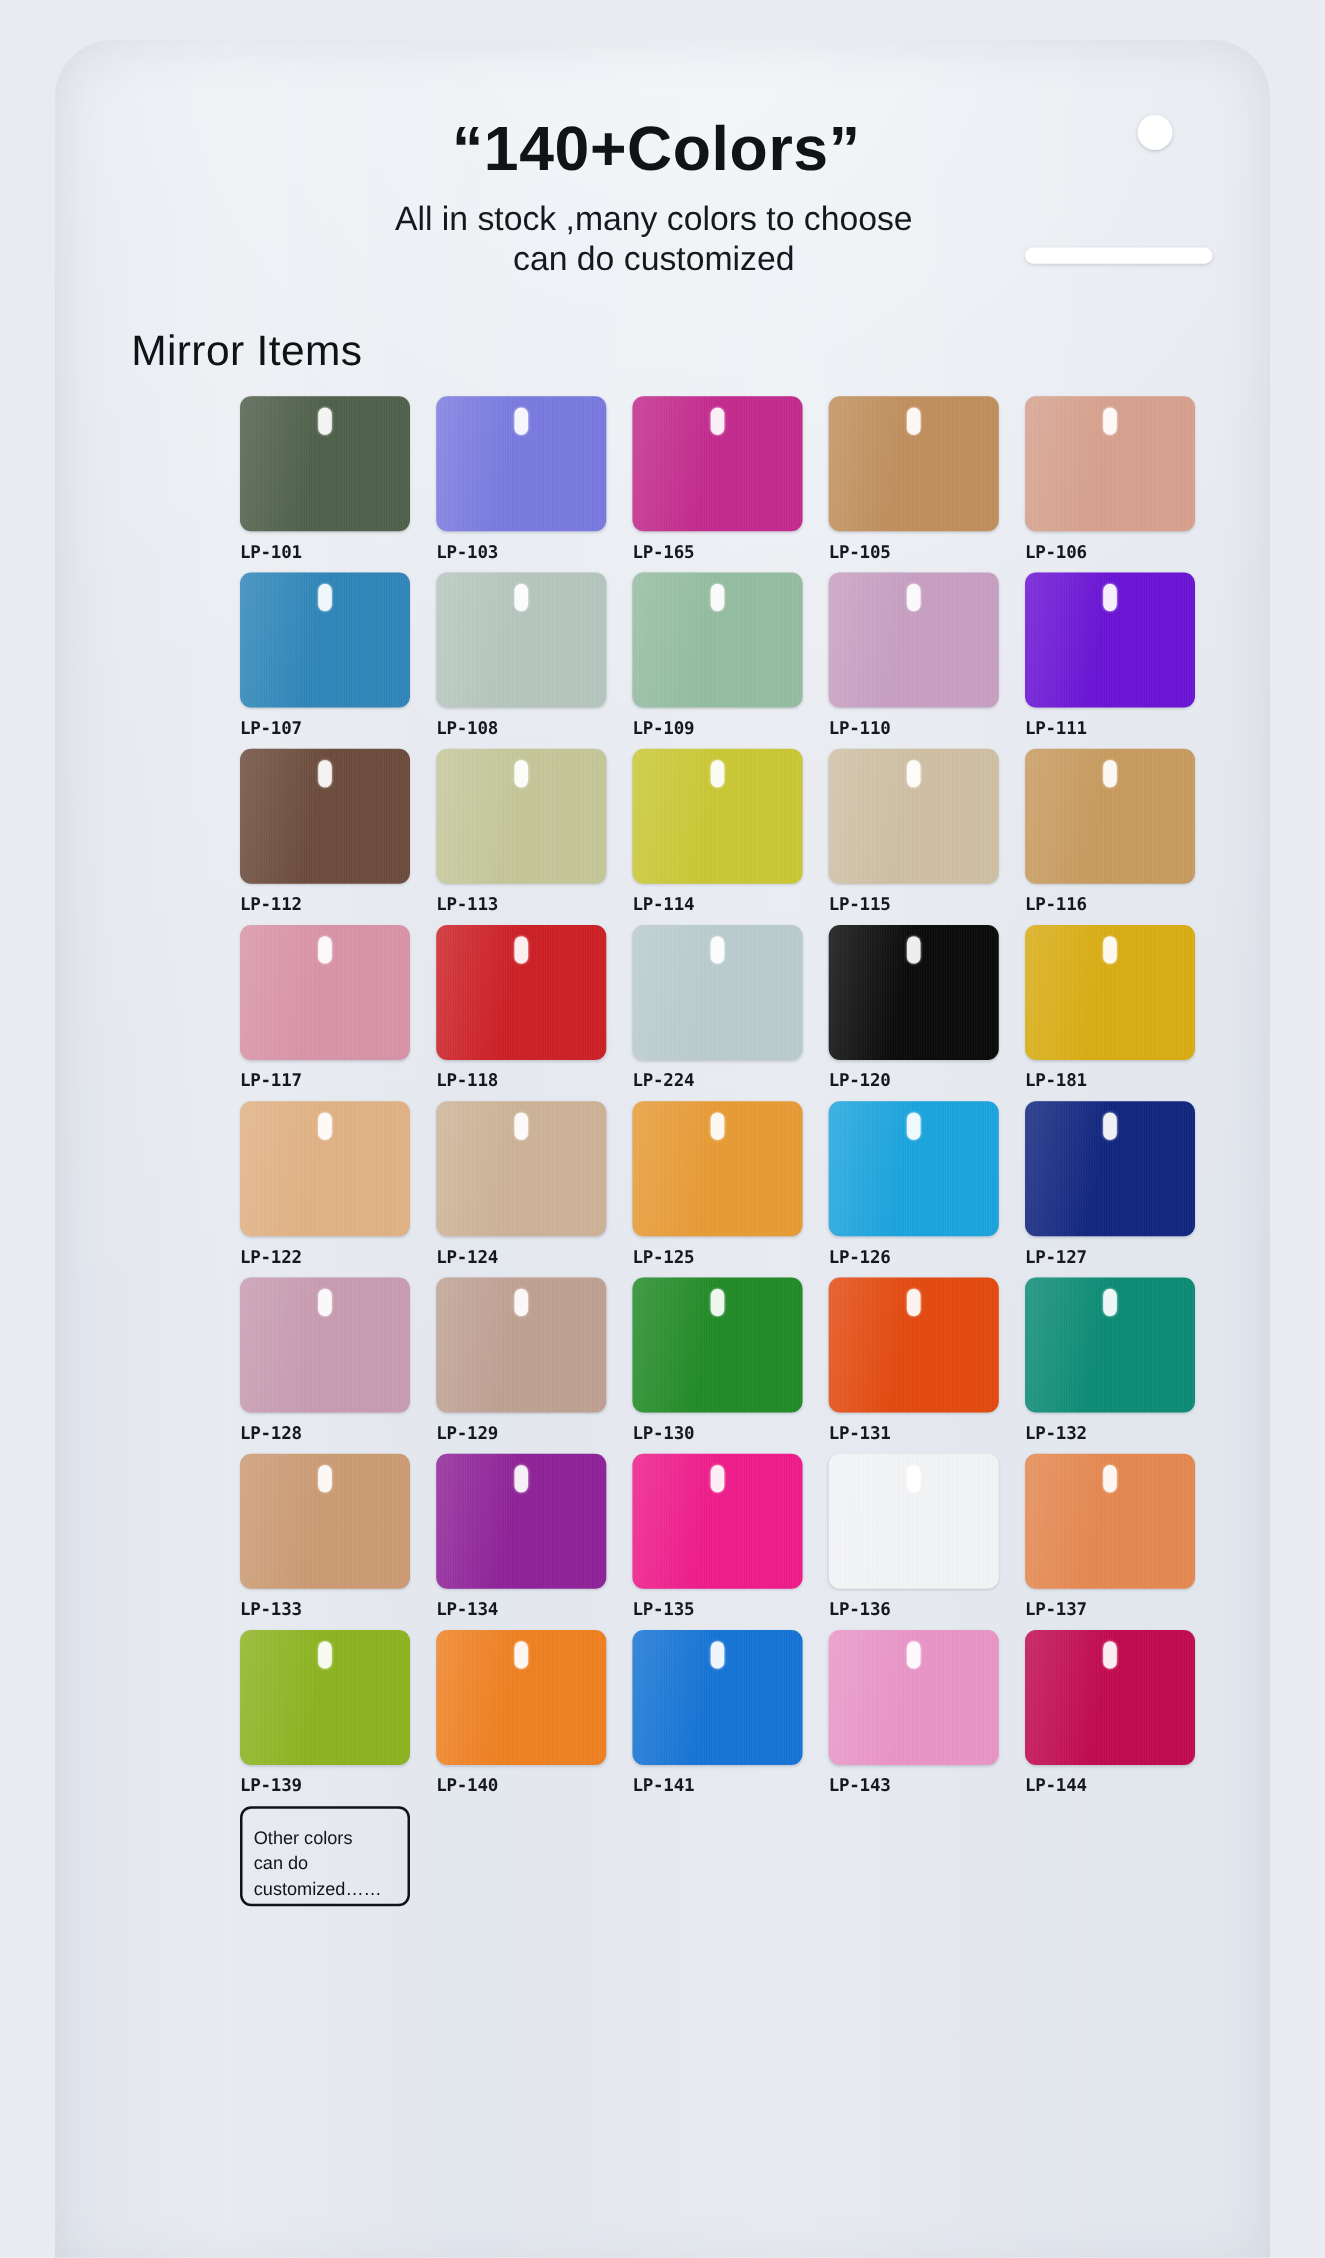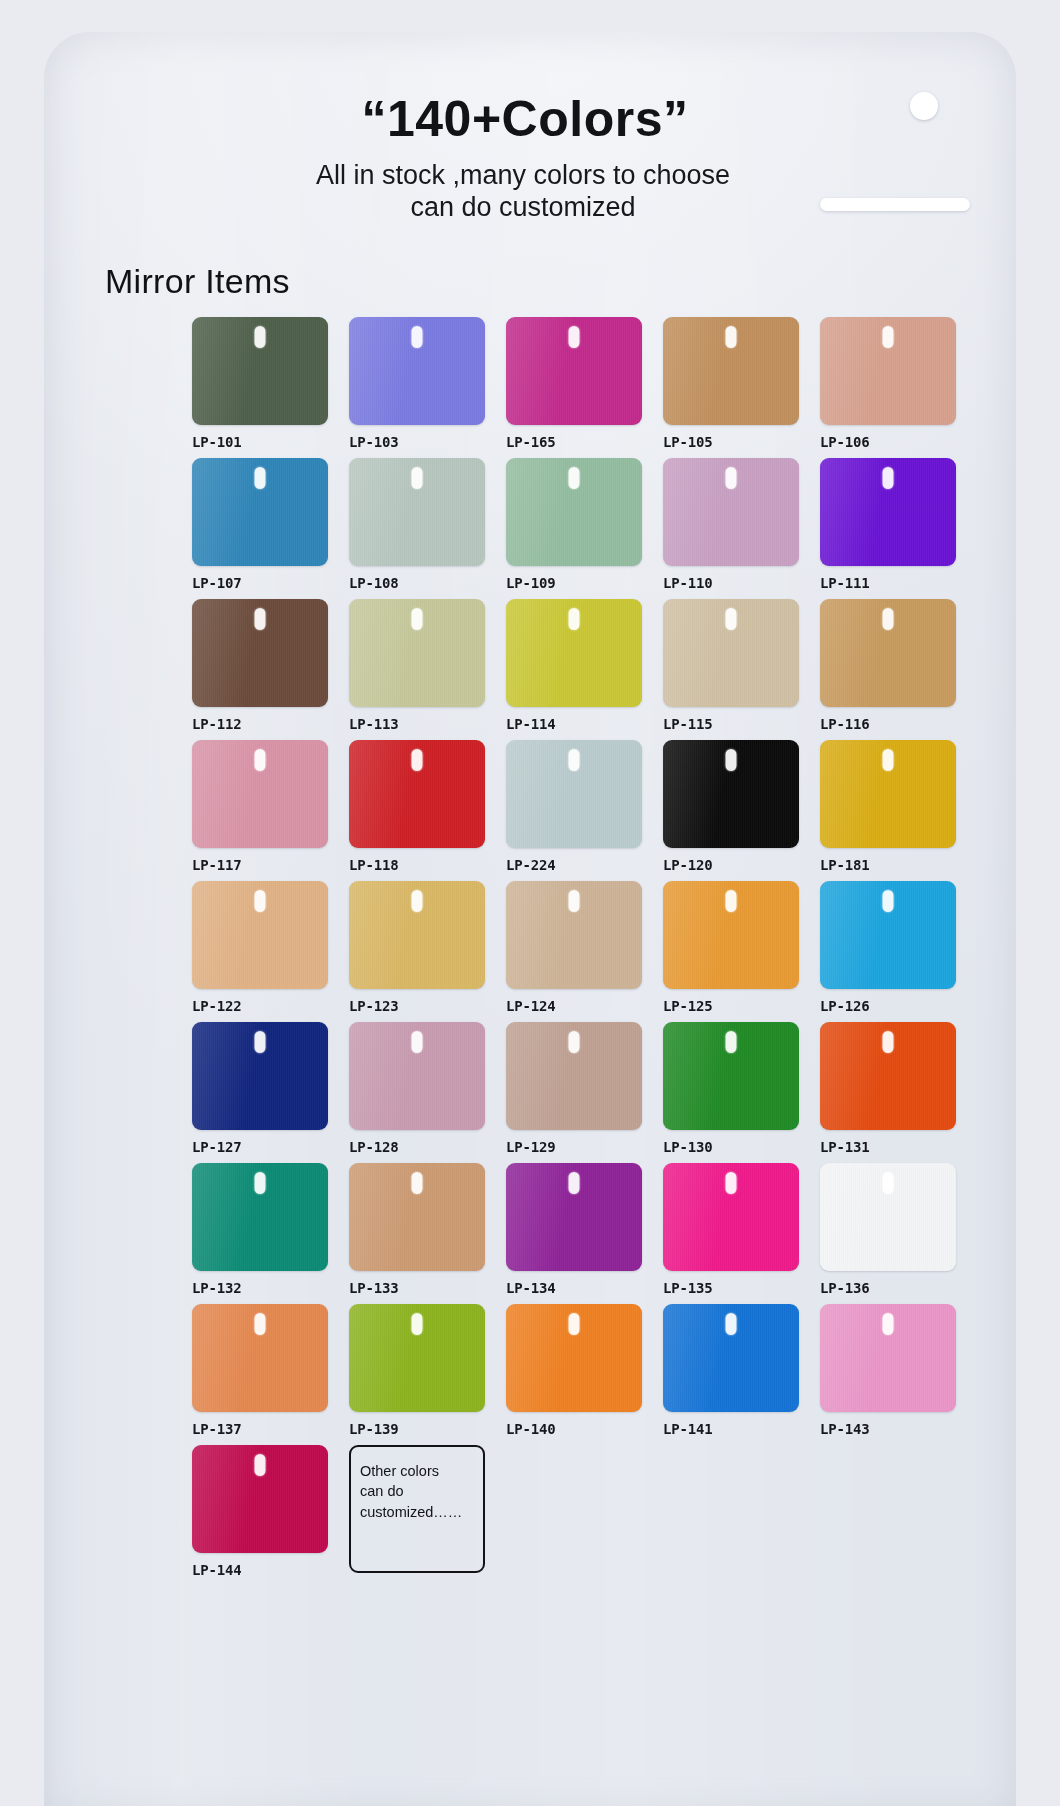--- a/index.html
+++ b/index.html
@@ -127,21 +127,21 @@
     font-family:"DejaVu Sans Mono","Liberation Mono",monospace;
     font-size:14px;
     font-weight:700;
     color:#15181c;
     padding:9px 0 0 0;
     letter-spacing:-.2px;
   }
 
   
   .note-box{
-    width:136px;height:128px;
+    width:136px;height:80px;
     border:2px solid #111316;
     border-radius:9px;
     background:transparent;
     box-sizing:border-box;
     padding:14px 0 0 9px;
     font-size:14.5px;
     line-height:1.42;
     color:#111316;
   }
   .note-box span{display:block;}
@@ -326,28 +326,20 @@
         </div>
         <div class="cell">
           <div class="chip" style="background: rgb(224, 177, 132);">
             <div class="tex"></div>
             <div class="gloss"></div>
             <div class="slot"></div>
           </div>
           <div class="code">LP-122</div>
         </div>
         <div class="cell">
-          <div class="chip" style="background: rgb(216, 183, 101);">
-            <div class="tex"></div>
-            <div class="gloss"></div>
-            <div class="slot"></div>
-          </div>
-          <div class="code">LP-123</div>
-        </div>
-        <div class="cell">
           <div class="chip" style="background: rgb(205, 179, 150);">
             <div class="tex"></div>
             <div class="gloss"></div>
             <div class="slot"></div>
           </div>
           <div class="code">LP-124</div>
         </div>
         <div class="cell">
           <div class="chip" style="background: rgb(231, 154, 53);">
             <div class="tex"></div>

